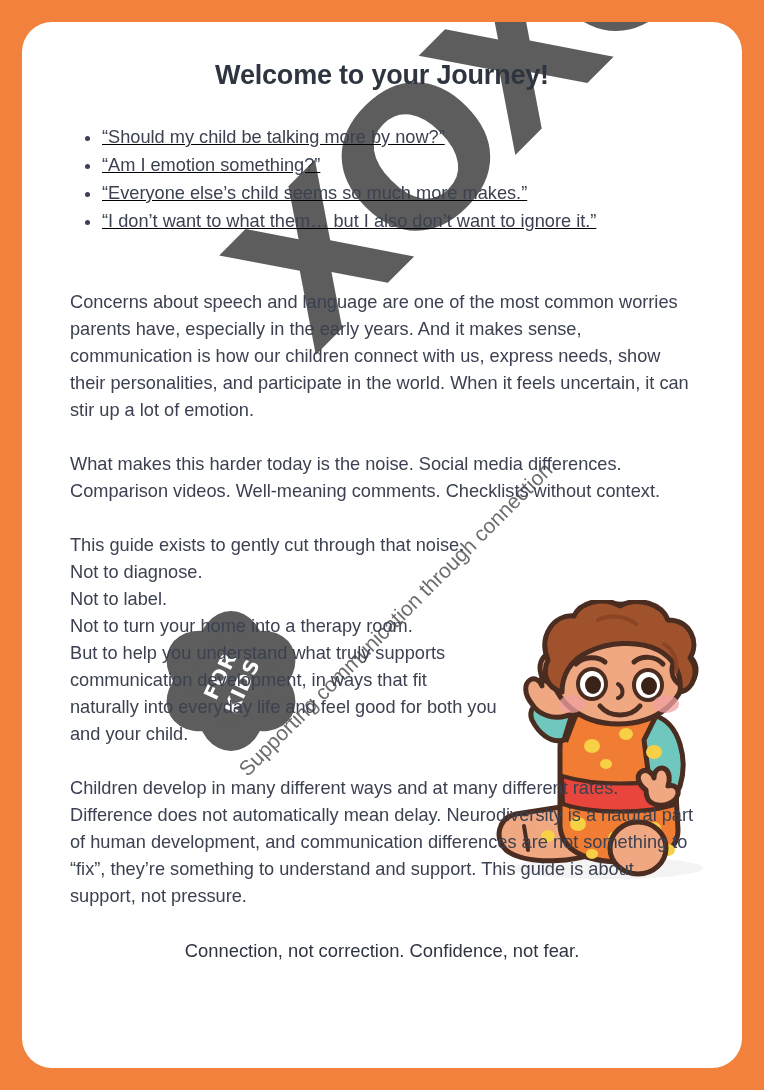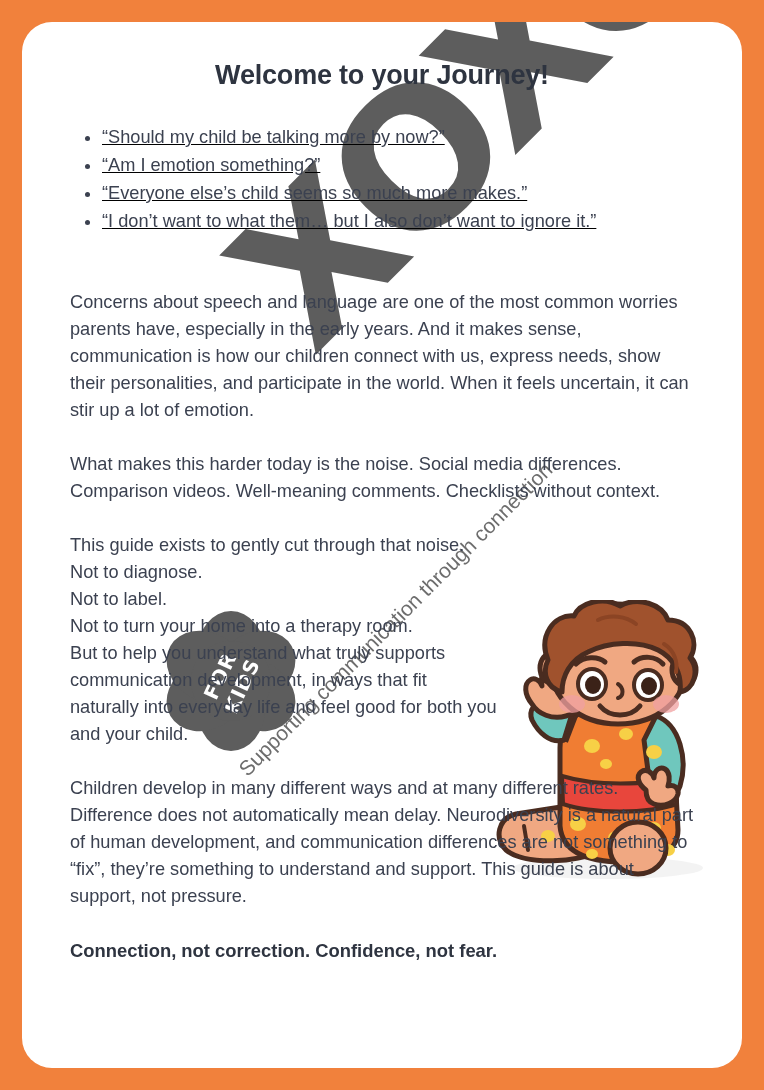--- a/index.html
+++ b/index.html
@@ -169,23 +169,23 @@
     position: absolute;
     right: 22px;
     top: 578px;
     width: 232px;
     height: 285px;
     z-index: 2;
   }
 
   .closing-line {
     margin-top: 30px;
-    text-align: left;
+    text-align: center;
     font-size: 18.4px;
-    font-weight: bold;
+    font-weight: normal;
     color: #2e3440;
     font-family: "Liberation Sans", sans-serif;
   }
 </style>
 </head>
 <body>
 
 <div class="page-frame">
   <div class="card">
 

